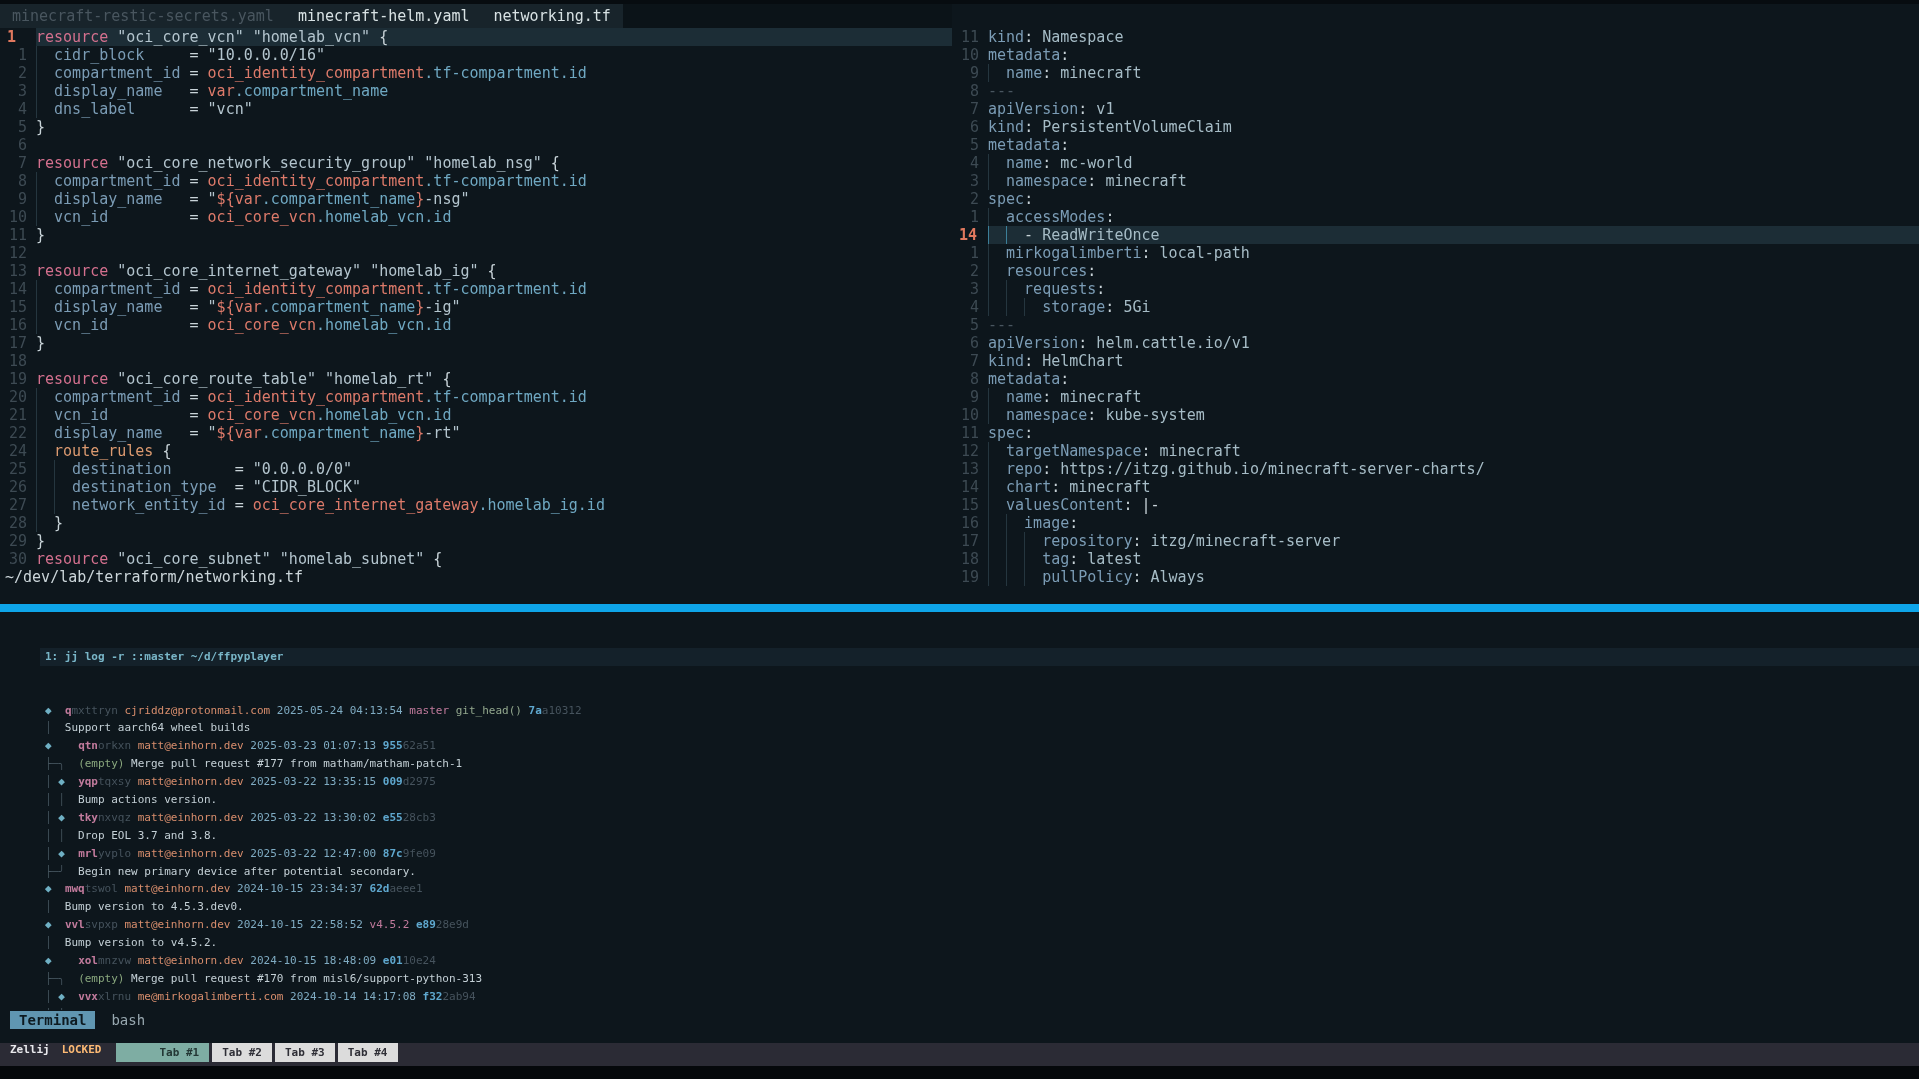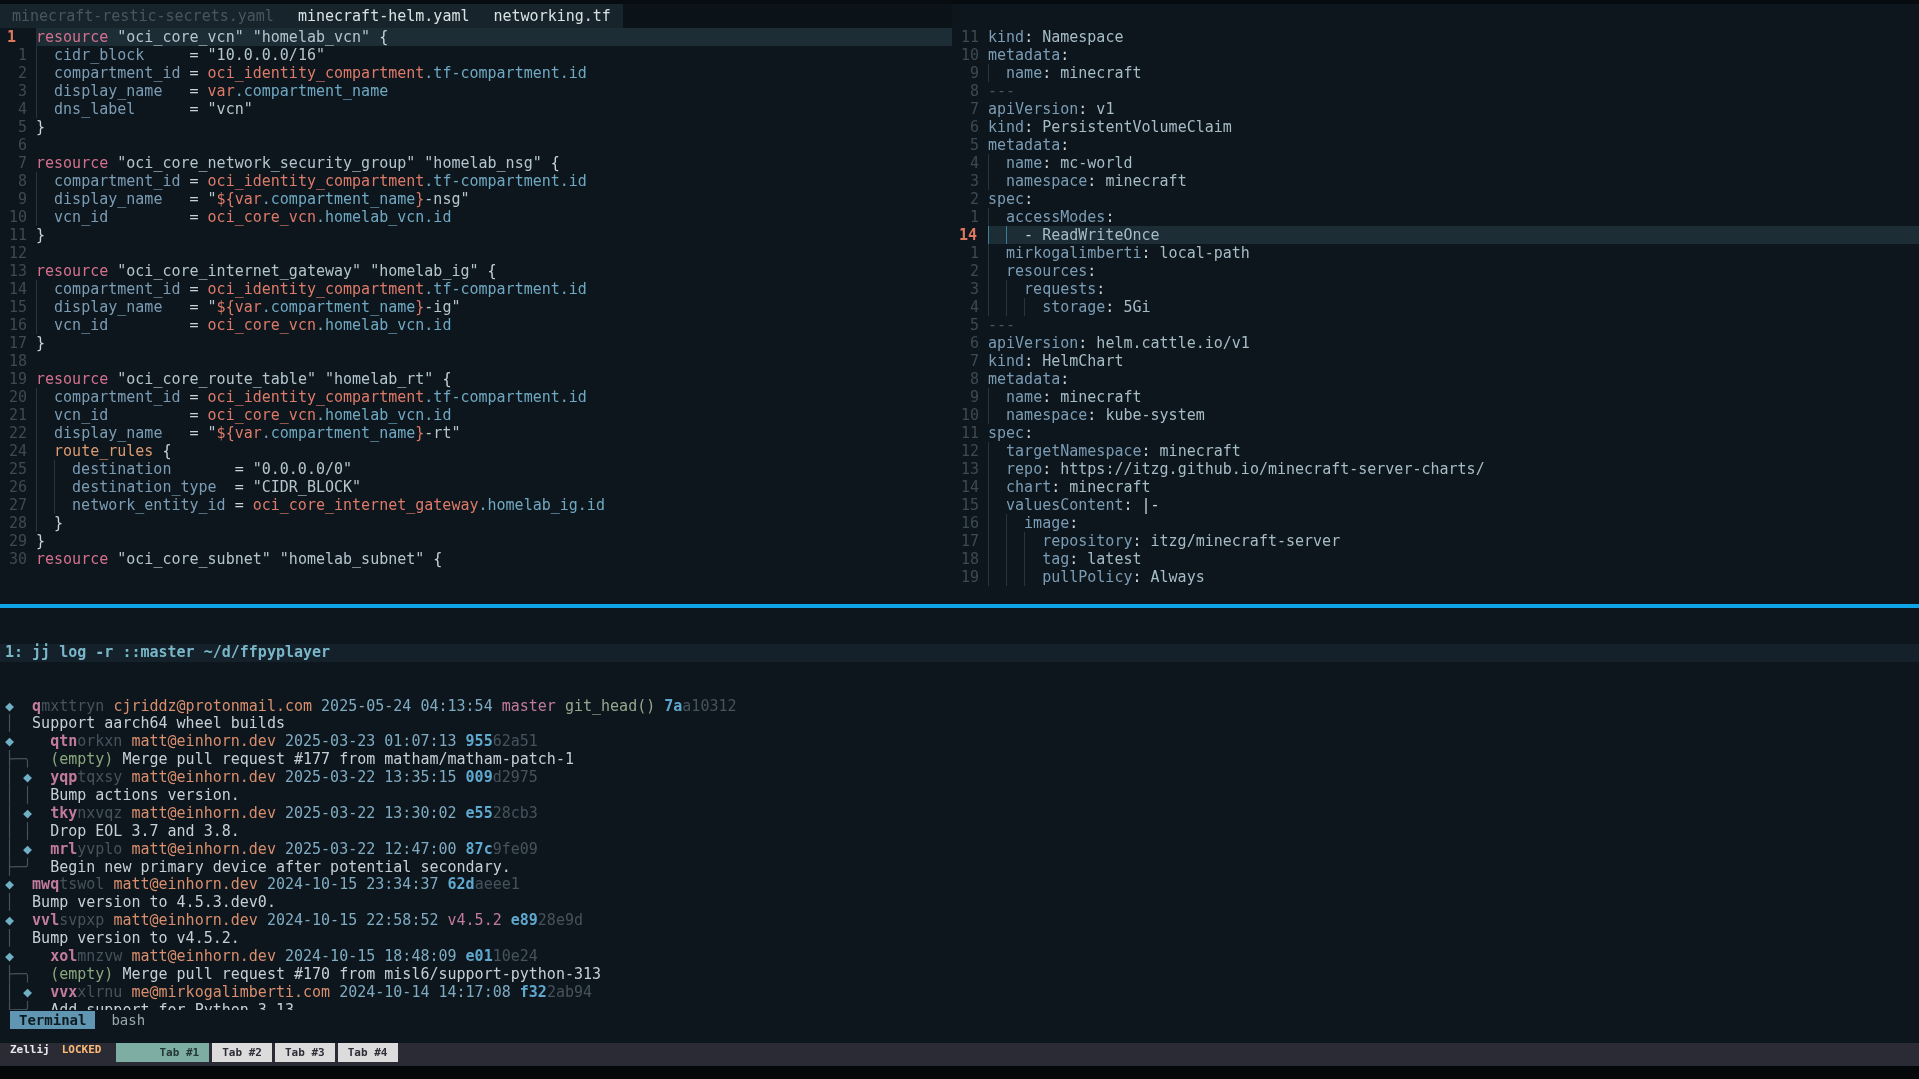--- a/index.html
+++ b/index.html
@@ -35,22 +35,22 @@
   .c-blk { color:#dc9a70; }
   .c-pun { color:#c9d4d9; }
   .c-dim { color:#49565f; }
   .c-key { color:#7b9cb5; }
   .c-val { color:#a6bcc6; }
   .c-txt { color:#c9d4d9; }
 
   .pathline { height:18px; font-size:15px; color:#ccd6da; padding-left:5px; white-space:pre; }
 
   
-  .terminal { height:406px; border-top:4px solid #0ea5e9; background:#0d161c;
-              font-size:15px; line-height:17.9px; white-space:pre; }
+  .terminal { height:406px; border-top:8px solid #0ea5e9; background:#0d161c;
+              font-size:11px; line-height:17.9px; white-space:pre;padding-left:40px; }
   .trow { height:17.9px; padding-left:5px; }
   .term-title { background:#14212a; color:#79b6c8; font-weight:bold; }
   .t-node{ color:#6fb0c4; }
   .t-g   { color:#43525c; }
   .t-cid { color:#c27b9d; font-weight:bold; }
   .t-dim { color:#46535d; }
   .t-em  { color:#d98e6d; }
   .t-dt  { color:#7fabc2; }
   .t-bm  { color:#c27b9d; }
   .t-gh  { color:#93a88e; }
@@ -115,20 +115,21 @@
           <div class="row"><span class="ln">21</span><div class="ig"></div><span class="c-prop">vcn_id</span><span class="c-pun">         = </span><span class="c-ref">oci_core_vcn</span><span class="c-mem">.homelab_vcn.id</span></div>
           <div class="row"><span class="ln">22</span><div class="ig"></div><span class="c-prop">display_name</span><span class="c-pun">   = </span><span class="c-str">"</span><span class="c-ref">${var</span><span class="c-mem">.compartment_name</span><span class="c-ref">}</span><span class="c-str">-rt"</span></div>
           <div class="row"><span class="ln">24</span><div class="ig"></div><span class="c-blk">route_rules</span><span class="c-txt"> </span><span class="c-pun">{</span></div>
           <div class="row"><span class="ln">25</span><div class="ig"></div><div class="ig"></div><span class="c-prop">destination</span><span class="c-pun">       = </span><span class="c-str">"0.0.0.0/0"</span></div>
           <div class="row"><span class="ln">26</span><div class="ig"></div><div class="ig"></div><span class="c-prop">destination_type</span><span class="c-pun">  = </span><span class="c-str">"CIDR_BLOCK"</span></div>
           <div class="row"><span class="ln">27</span><div class="ig"></div><div class="ig"></div><span class="c-prop">network_entity_id</span><span class="c-pun"> = </span><span class="c-ref">oci_core_internet_gateway</span><span class="c-mem">.homelab_ig.id</span></div>
           <div class="row"><span class="ln">28</span><div class="ig"></div><span class="c-pun">}</span></div>
           <div class="row"><span class="ln">29</span><span class="c-pun">}</span></div>
           <div class="row"><span class="ln">30</span><span class="c-kw">resource</span><span class="c-txt"> </span><span class="c-str">"oci_core_subnet" "homelab_subnet"</span><span class="c-txt"> </span><span class="c-pun">{</span></div>
         </div>
+      <div class="pathline">~/dev/lab/terraform/networking.tf</div>
     </div>
 
     <div class="pane right">
       <div class="spacer24"></div>
       <div class="code" id="right-code">
           <div class="row"><span class="ln">11</span><span class="c-key">kind</span><span class="c-pun">:</span><span class="c-val"> Namespace</span></div>
           <div class="row"><span class="ln">10</span><span class="c-key">metadata</span><span class="c-pun">:</span></div>
           <div class="row"><span class="ln">9</span><div class="ig"></div><span class="c-key">name</span><span class="c-pun">:</span><span class="c-val"> minecraft</span></div>
           <div class="row"><span class="ln">8</span><span class="c-dim">---</span></div>
           <div class="row"><span class="ln">7</span><span class="c-key">apiVersion</span><span class="c-pun">:</span><span class="c-val"> v1</span></div>

